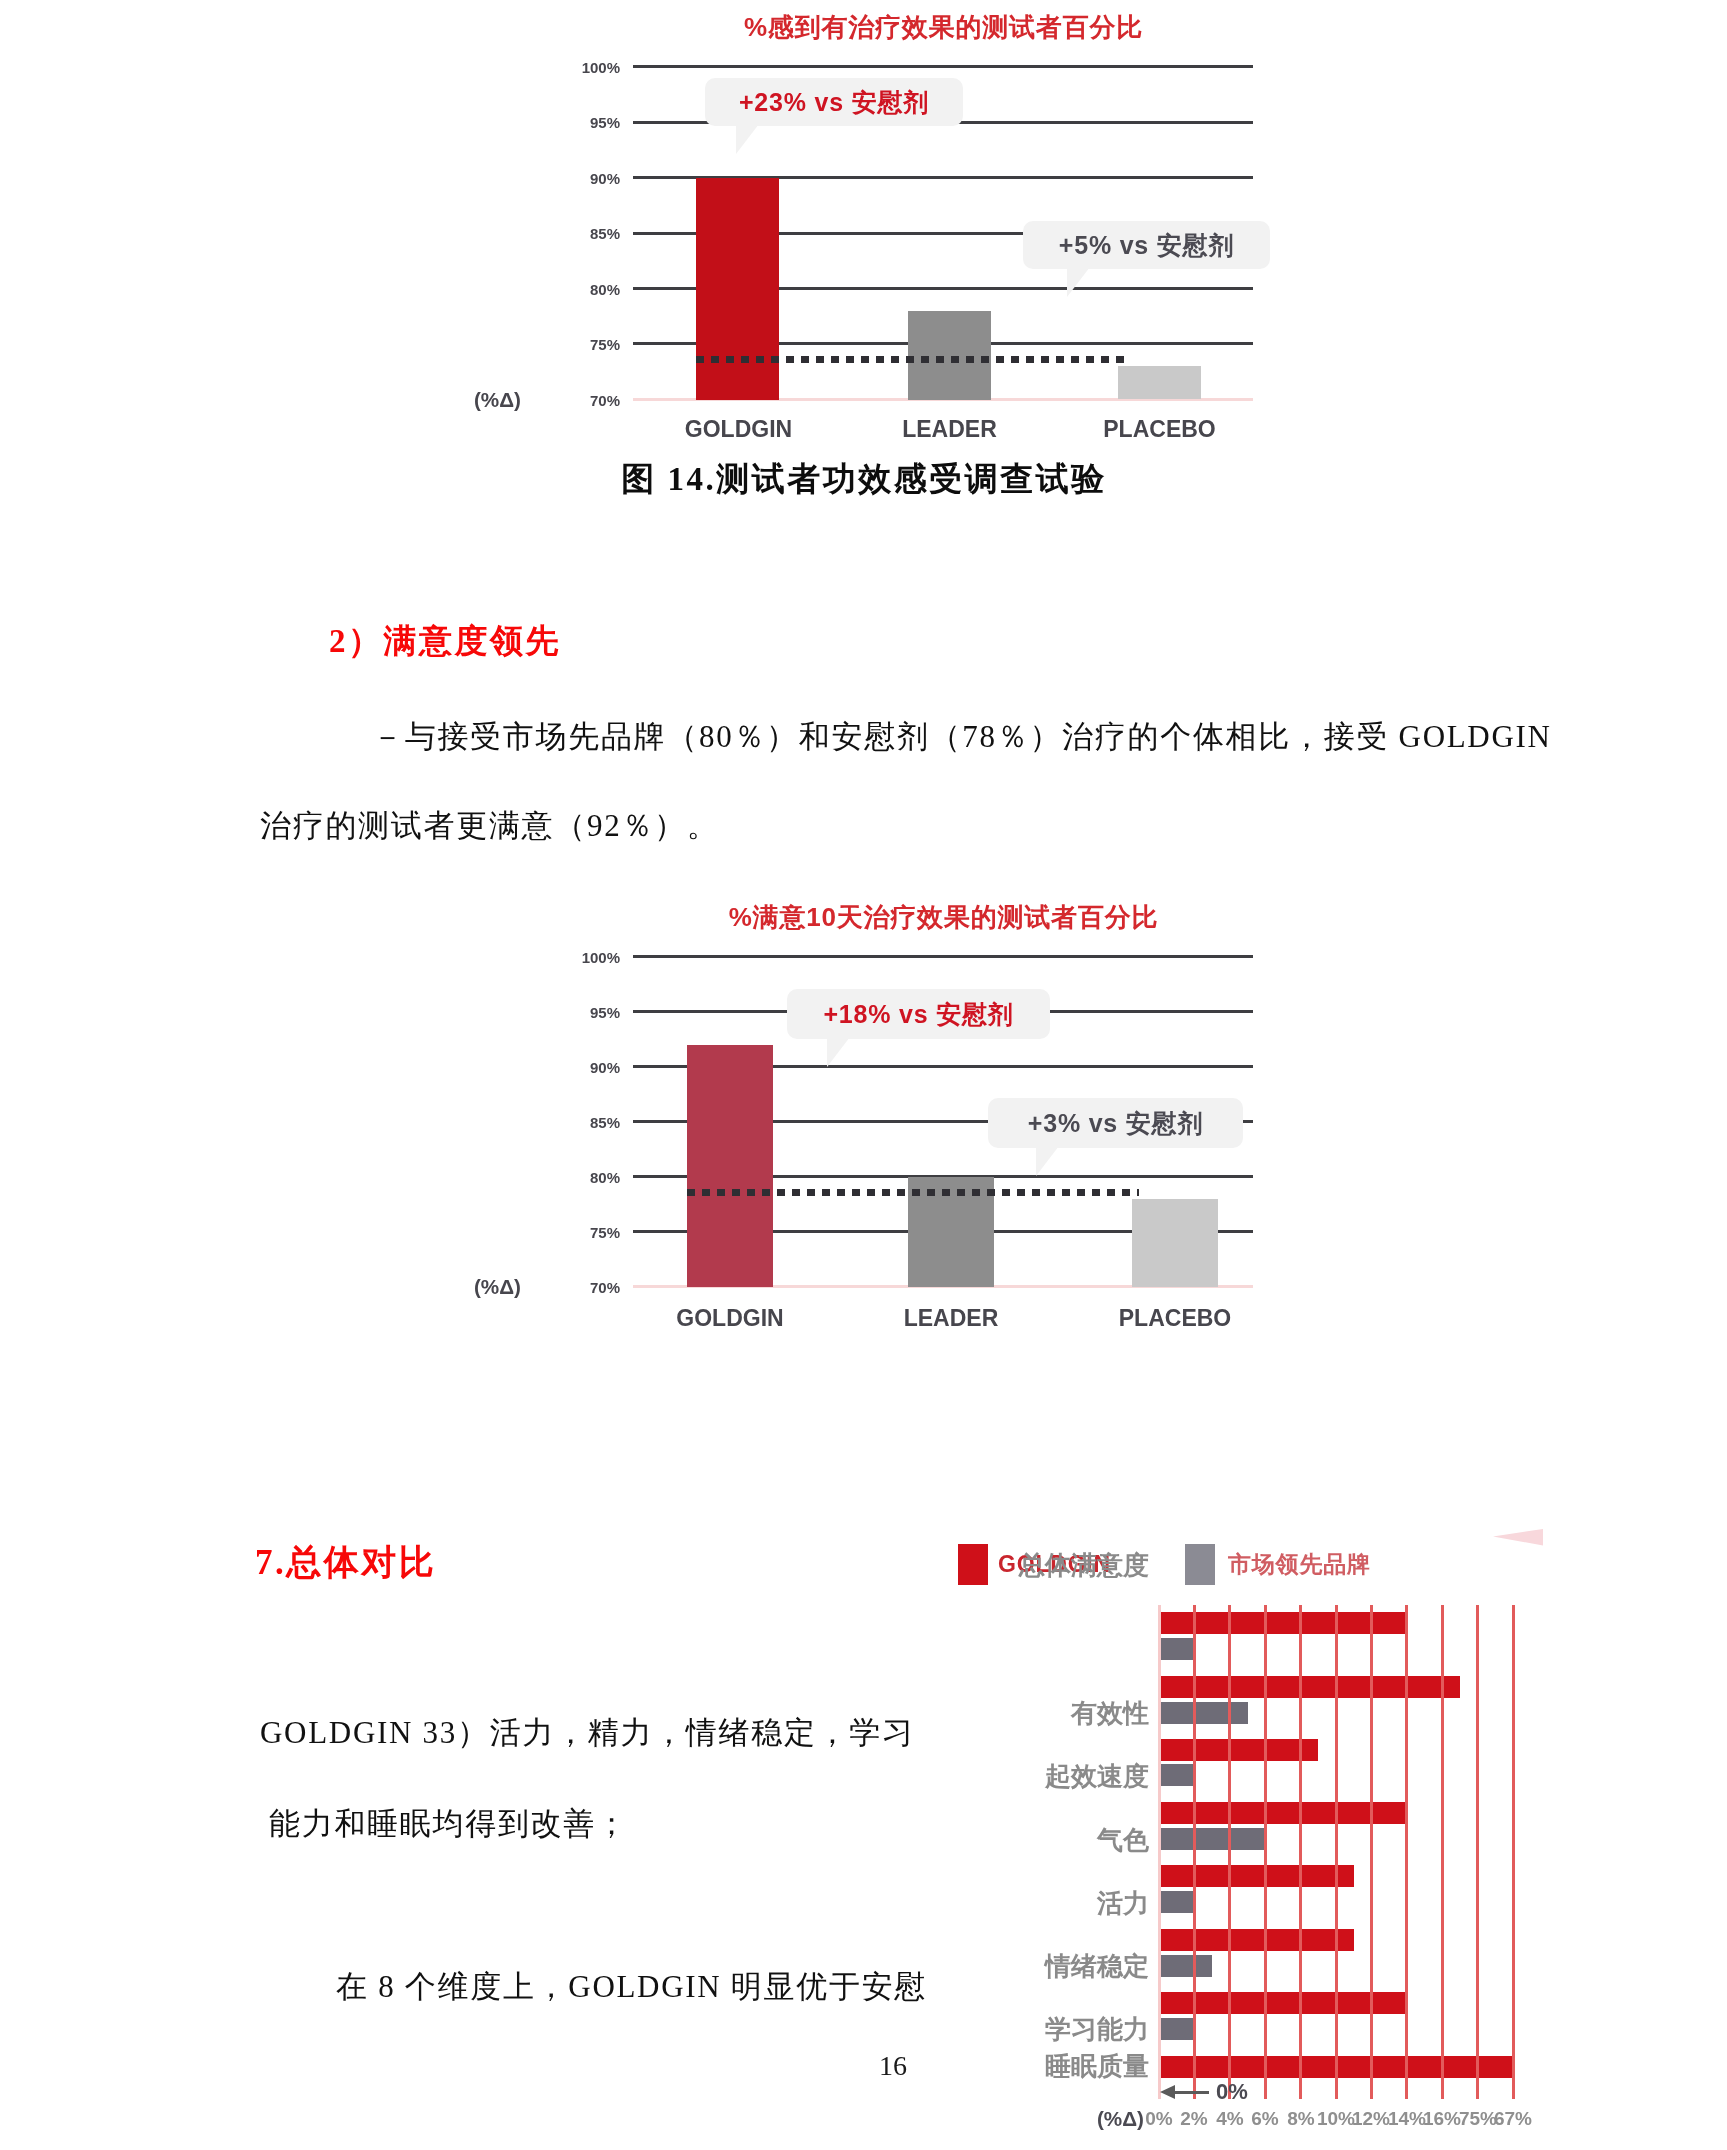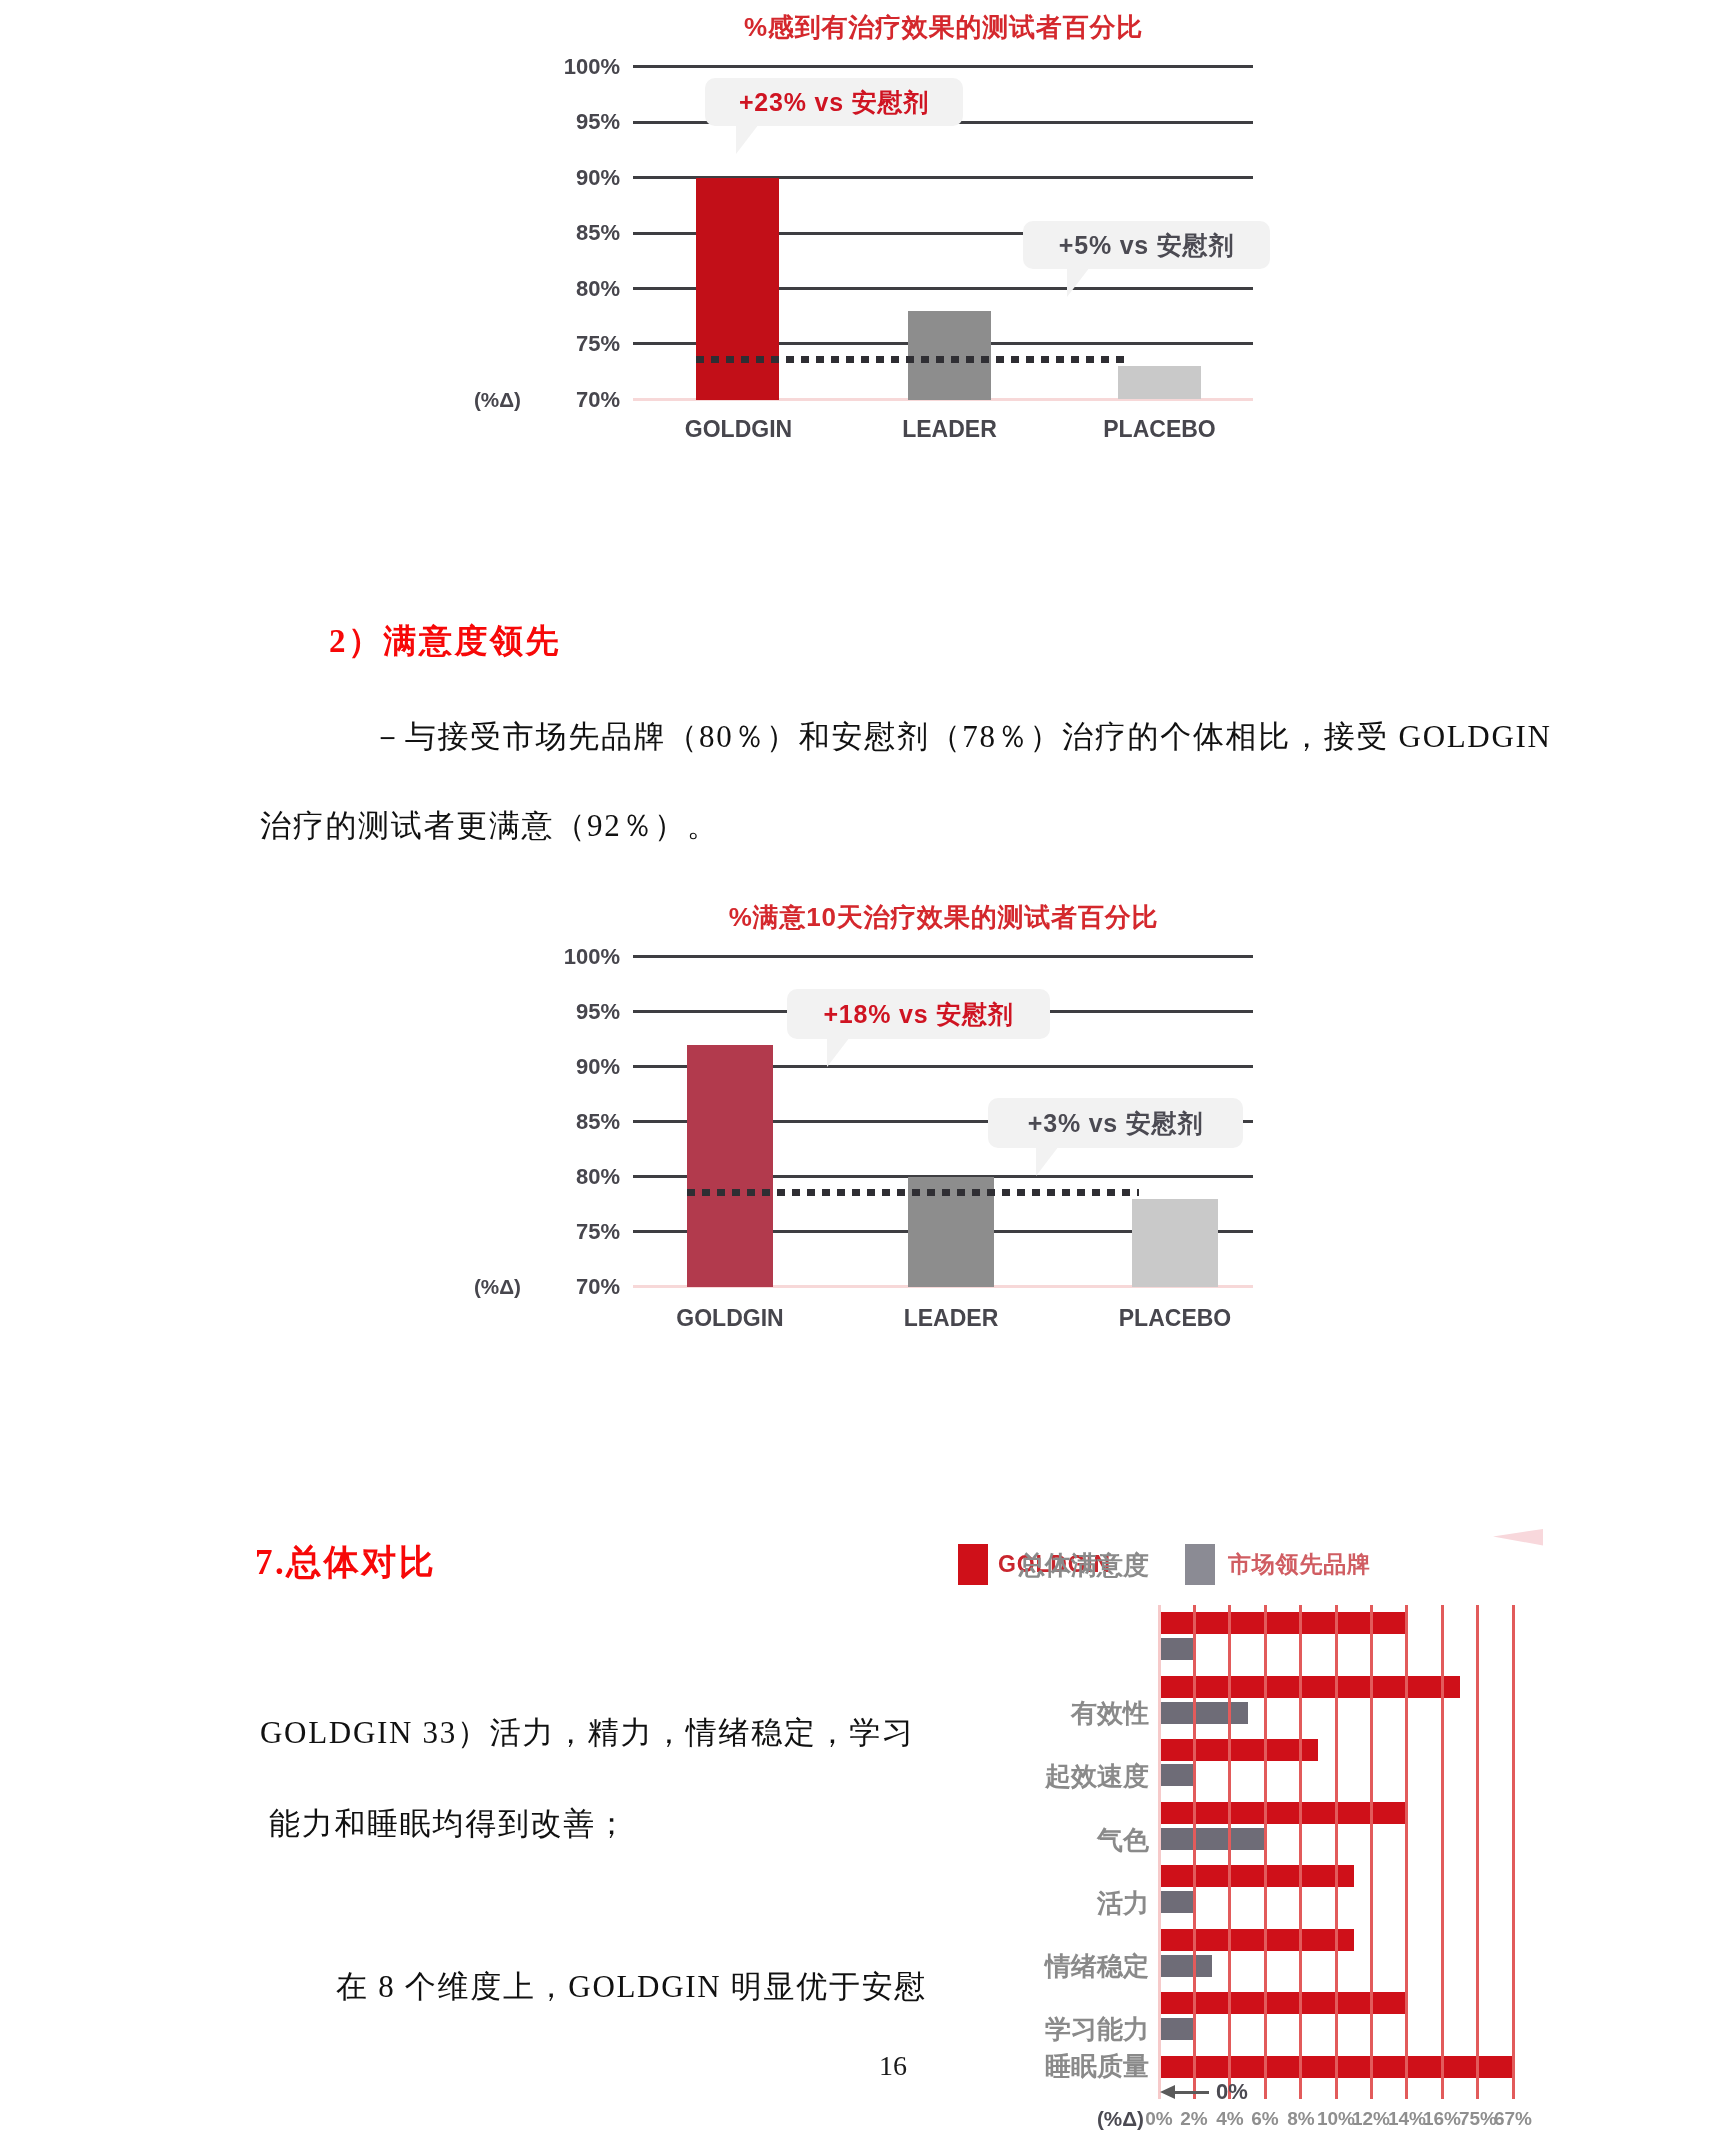--- a/index.html
+++ b/index.html
@@ -3,21 +3,21 @@
 <meta charset="utf-8">
 <style>
   html,body{margin:0;padding:0;background:#ffffff;}
   .page{position:relative;width:1728px;height:2151px;background:#ffffff;overflow:hidden;
         font-family:"Liberation Sans",sans-serif;}
   .layer{position:absolute;left:0;top:0;width:100%;height:100%;}
   
   .vtitle{position:absolute;text-align:center;font-weight:bold;font-size:26px;color:#d4282d;letter-spacing:0.8px;}
   .gridline{position:absolute;height:3.3px;background:#3e3e42;z-index:1;}
   .baseline{position:absolute;height:2.5px;background:#f7d8d8;z-index:1;}
-  .ytick{position:absolute;text-align:right;transform:translateY(-50%);font-weight:bold;font-size:22px;color:#47464d;z-index:2;}
+  .ytick{position:absolute;text-align:right;transform:translateY(-50%);font-weight:bold;font-size:15px;color:#47464d;z-index:2;}
   .yunit{position:absolute;text-align:right;transform:translateY(-50%);font-weight:bold;font-size:20.7px;color:#47464d;z-index:2;}
   .bar{position:absolute;z-index:2;}
   .xtick{position:absolute;text-align:center;font-weight:bold;font-size:23px;color:#47464d;z-index:2;}
   .dotted{position:absolute;height:7.4px;z-index:4;
           background:repeating-linear-gradient(90deg,#2f2e33 0 8.3px,transparent 8.3px 15px);}
   .bubble{position:absolute;background:#f2f2f2;border-radius:10px;display:flex;align-items:center;justify-content:center;
           font-weight:bold;font-size:25px;z-index:5;letter-spacing:0.8px;}
   .bubble-red{color:#cf1422;}
   .bubble-dark{color:#4b4a52;}
   .tail{position:absolute;width:0;height:0;border-top:30px solid #f2f2f2;border-right:23px solid transparent;z-index:5;}
@@ -70,20 +70,21 @@
       <div class="bar" style="left: 908px; top: 311px; width: 83px; height: 89px; background: rgb(141, 141, 141);"></div>
       <div class="xtick" style="left: 850px; top: 416px; width: 199px;">LEADER</div>
       <div class="bar" style="left: 1118px; top: 366px; width: 83px; height: 33px; background: rgb(201, 201, 201);"></div>
       <div class="xtick" style="left: 1060px; top: 416px; width: 199px;">PLACEBO</div>
       <div class="dotted" style="left: 696px; top: 356px; width: 428px;"></div>
       <div class="bubble bubble-red" style="left: 705px; top: 78px; width: 258px; height: 48px;">+23% vs 安慰剂</div>
       <div class="tail" style="left: 736px; top: 124px;"></div>
       <div class="bubble bubble-dark" style="left: 1023px; top: 221px; width: 247px; height: 48px;">+5% vs 安慰剂</div>
       <div class="tail" style="left: 1067px; top: 267px;"></div>
     </div>
+  <div class="caption" style="top:457px;">图 14.测试者功效感受调查试验</div>
 
   <div class="heading h2size" style="left:329px;top:619px;">2）满意度领先</div>
   <div class="bodyline" style="left:372px;top:716px;">－与接受市场先品牌（80％）和安慰剂（78％）治疗的个体相比，接受 GOLDGIN</div>
   <div class="bodyline" style="left:260px;top:805px;">治疗的测试者更满意（92％）。</div>
 
   <div class="layer" id="fig15">
       <div class="vtitle" style="left: 625px; top: 900px; width: 637px;">%满意10天治疗效果的测试者百分比</div>
       <div class="gridline" style="left: 633px; top: 955px; width: 620px;"></div>
       <div class="ytick" style="left: 529px; top: 957px; width: 91px;">100%</div>
       <div class="gridline" style="left: 633px; top: 1010px; width: 620px;"></div>

